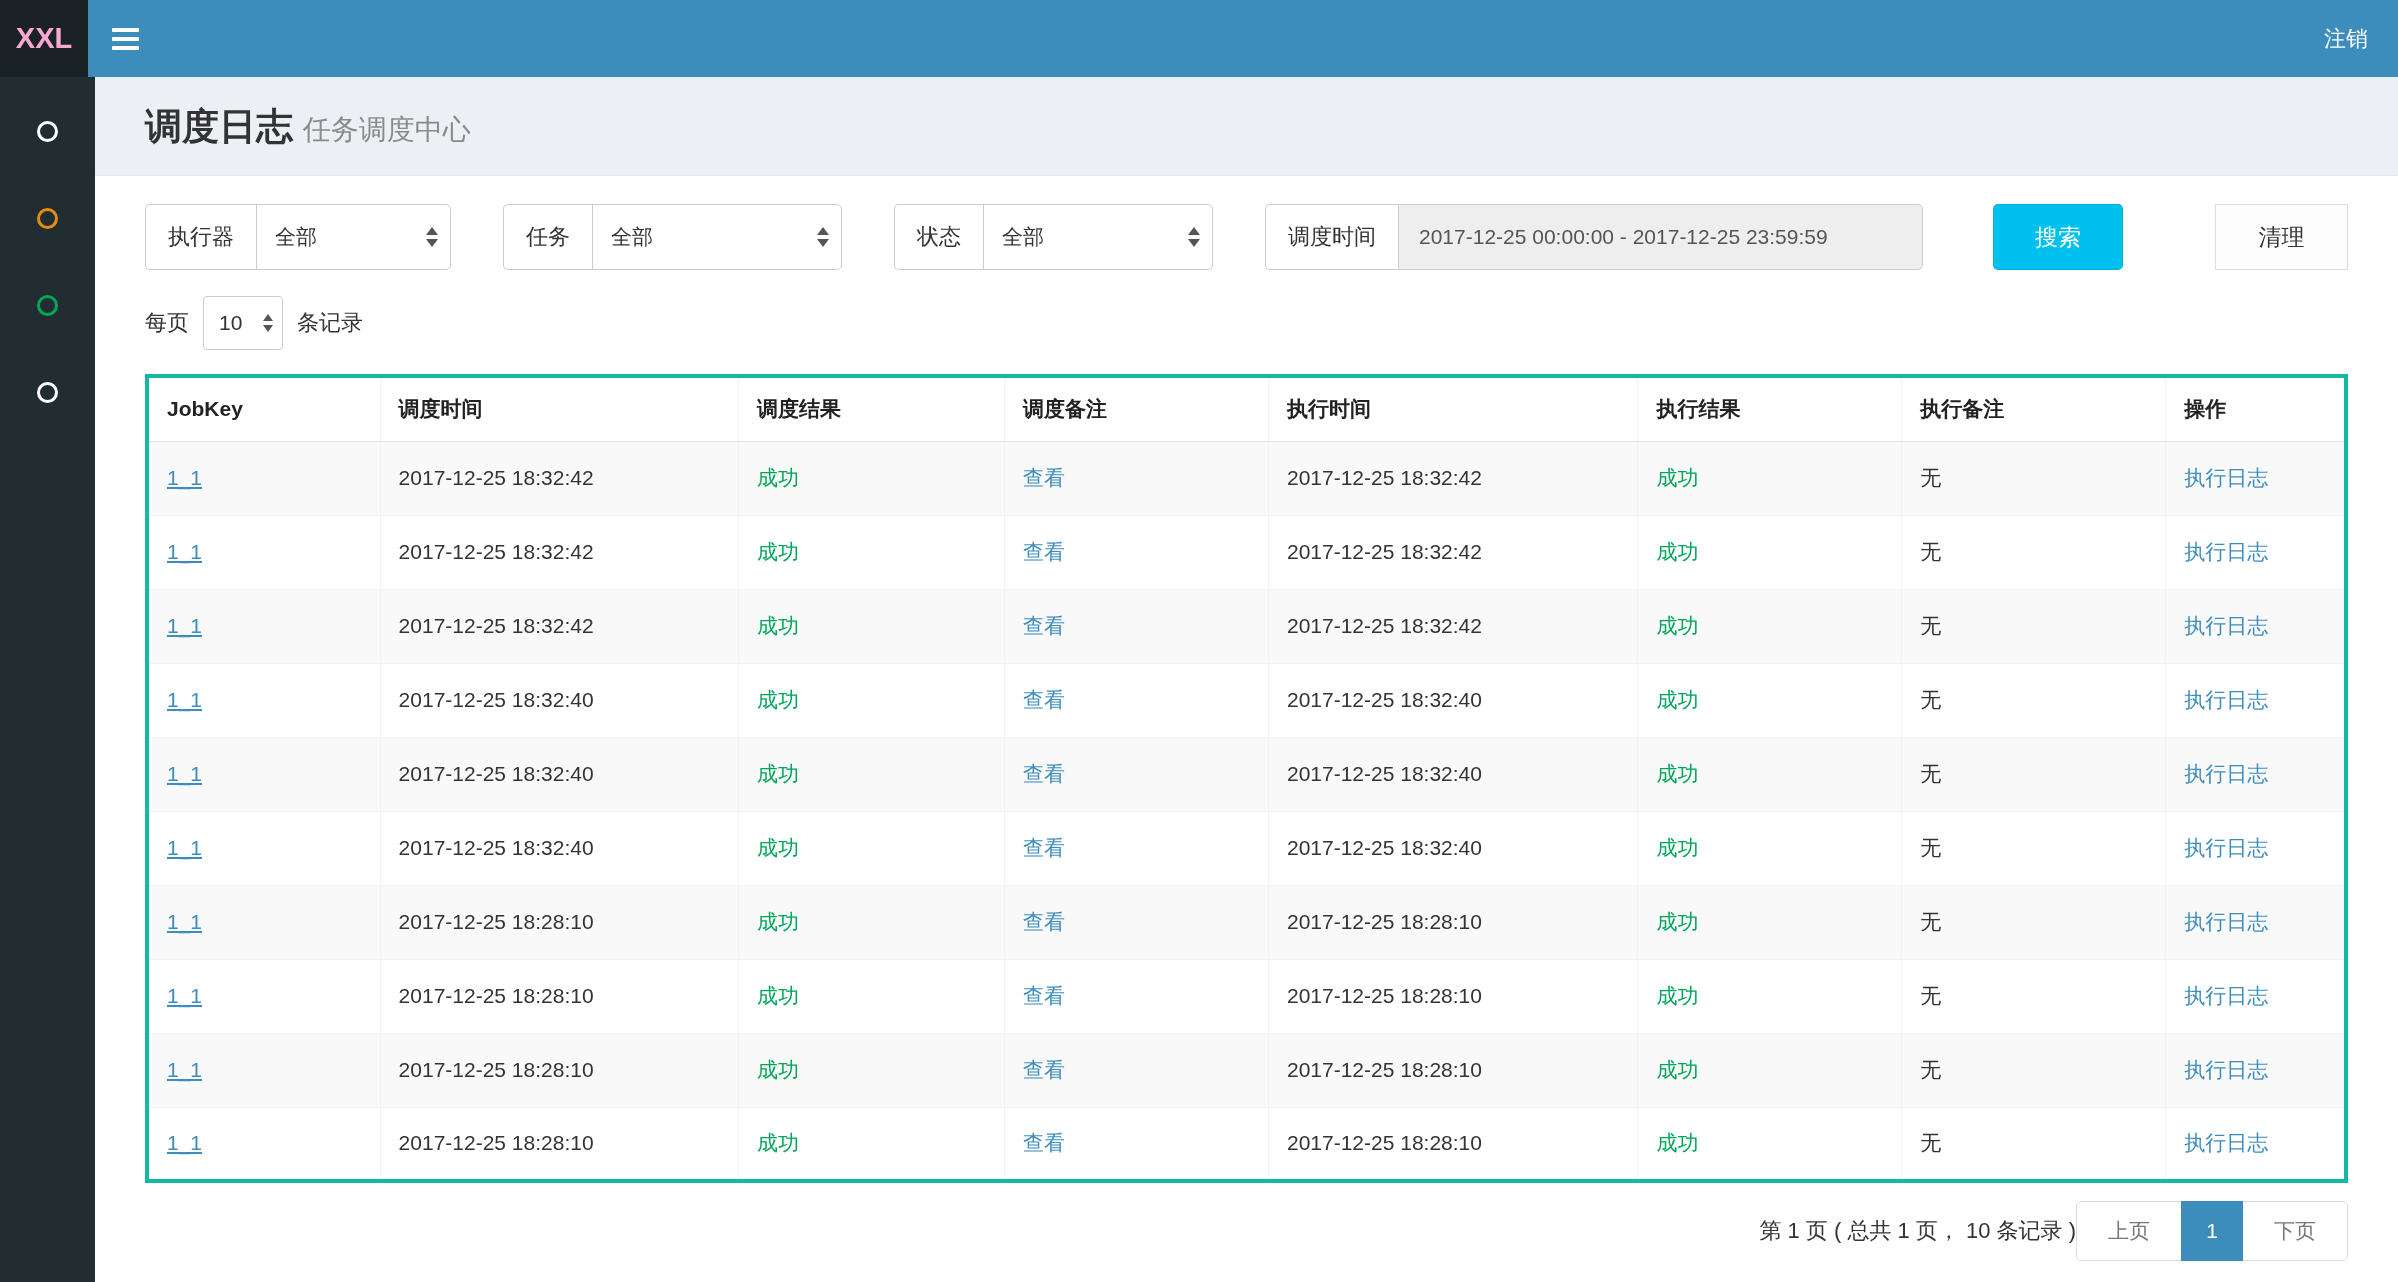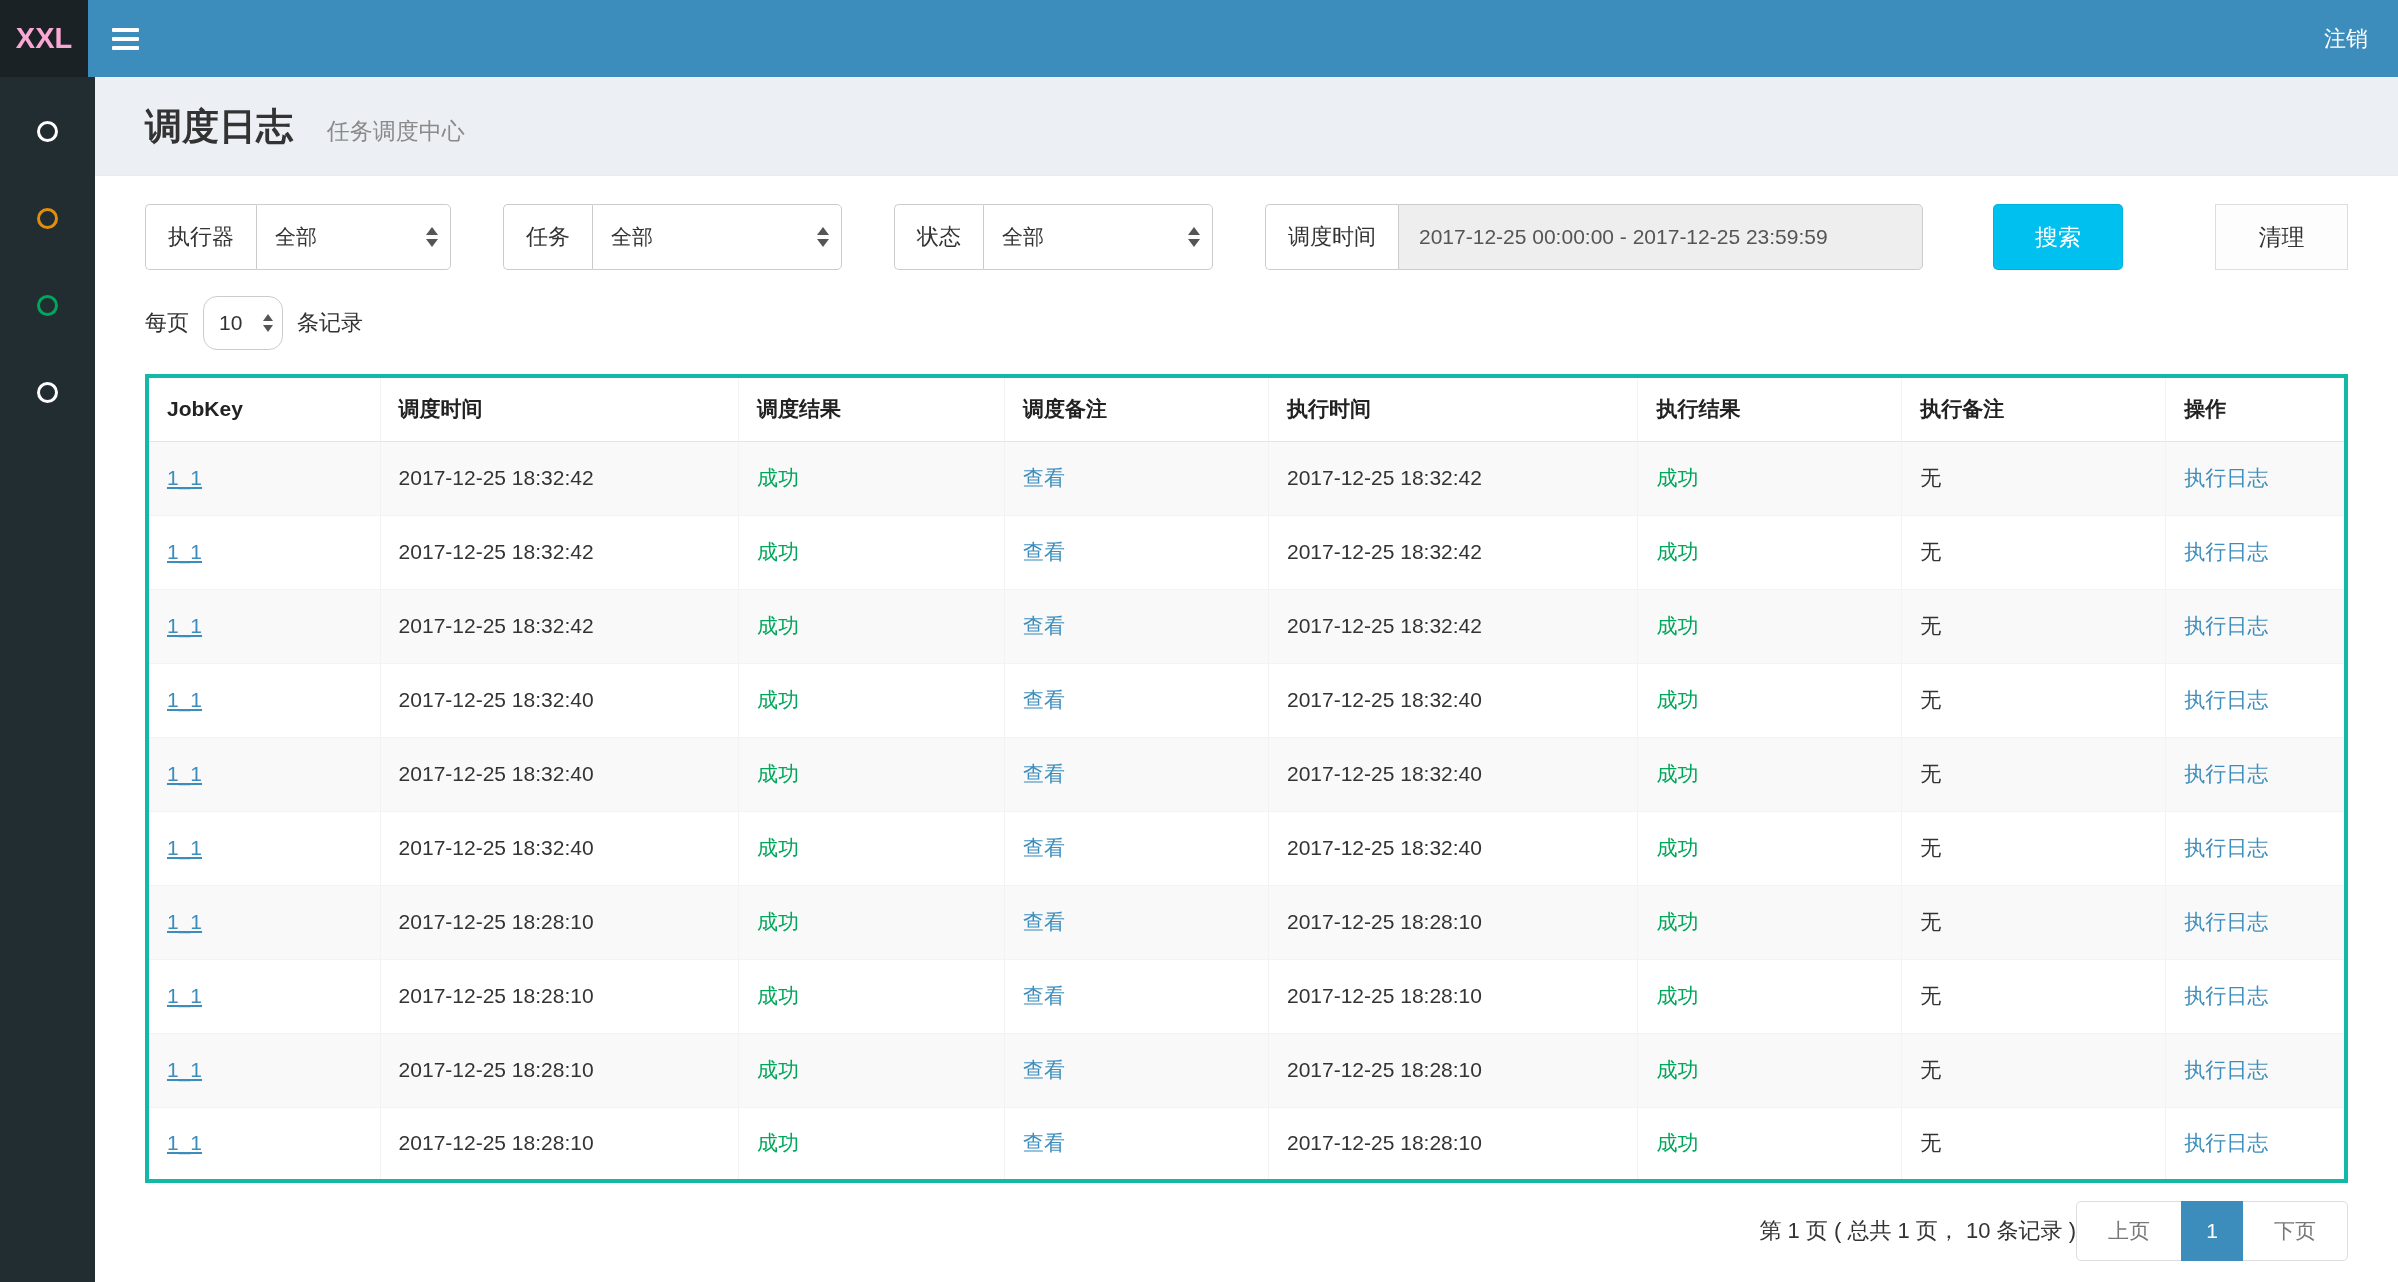--- a/index.html
+++ b/index.html
@@ -23,21 +23,21 @@
   .layout{display:flex;height:1205px}
   .sidebar{width:95px;background:var(--sidebar-bg,#222d32);display:flex;flex-direction:column;
            align-items:center;padding-top:44px;gap:66px}
   .sb-item{display:block;cursor:pointer}
   .circle-icon{display:block;width:21px;height:21px;border:3px solid #fff;border-radius:50%}
   .content{flex:1;display:flex;flex-direction:column;min-width:0}
 
   
   .content-header{padding:28px 50px 26px}
   .content-header h1{display:inline;font-size:37px;font-weight:700;color:#333;line-height:44px}
-  .subtitle{font-size:23px;color:#8a8a8a;margin-left:28px}
+  .subtitle{font-size:28px;color:#8a8a8a;margin-left:4px}
 
   
   .content-body{flex:1;background:var(--panel-bg,#fff);padding:28px 50px 18px;
                 border-top:1px solid #e7ebf0}
 
   
   .filter-row{display:flex;align-items:center}
   .input-group{display:flex;align-items:stretch;height:66px;margin-right:52px}
   .time-group{margin-right:0}
   .ig-addon{display:flex;align-items:center;padding:0 22px;background:#fff;border:1px solid #ccc;
@@ -54,21 +54,21 @@
   .time-input{width:525px;background:#eee;border:1px solid #ccc;border-radius:0 5px 5px 0;
               padding:0 20px;font-size:21px;color:#555;font-family:inherit;outline:none}
   .btn-search{height:66px;width:130px;margin-left:70px;background:var(--search-bg,#00c0ef);
               color:#fff;border:1px solid rgba(0,0,0,.08);border-radius:5px;font-size:23px;
               font-family:Liberation Sans, sans-serif;cursor:pointer}
   .btn-clear{height:66px;width:133px;margin-left:auto;background:#fdfdfd;color:#333;
              border:1px solid #ddd;border-radius:0;font-size:23px;font-family:inherit;cursor:pointer}
 
   
   .length-row{display:flex;align-items:center;margin:26px 0 24px;font-size:22px;color:#333}
-  .small-select{width:80px;height:54px;border-radius:14px;margin:0 14px;padding:0 9px 0 15px}
+  .small-select{width:80px;height:54px;border-radius:4px;margin:0 14px;padding:0 9px 0 15px}
   .small-select .stepper{margin-left:6px}
   .small-select .stepper::before{border-left-width:5px;border-right-width:5px;border-bottom-width:7px}
   .small-select .stepper::after{border-left-width:5px;border-right-width:5px;border-top-width:7px}
 
   
   .log-table{width:100%;border-collapse:collapse;border:4px solid #14b8a6}
   .log-table th,.log-table td{border:1px solid #f2f3f4;text-align:left;padding:0 18px;
       height:74px;font-size:21px;vertical-align:middle}
   .log-table th{height:65px;font-weight:bold;color:#222;border-bottom:1px solid #e3e6e8}
   .log-table tbody tr:nth-child(odd){background:#f9f9f9}

